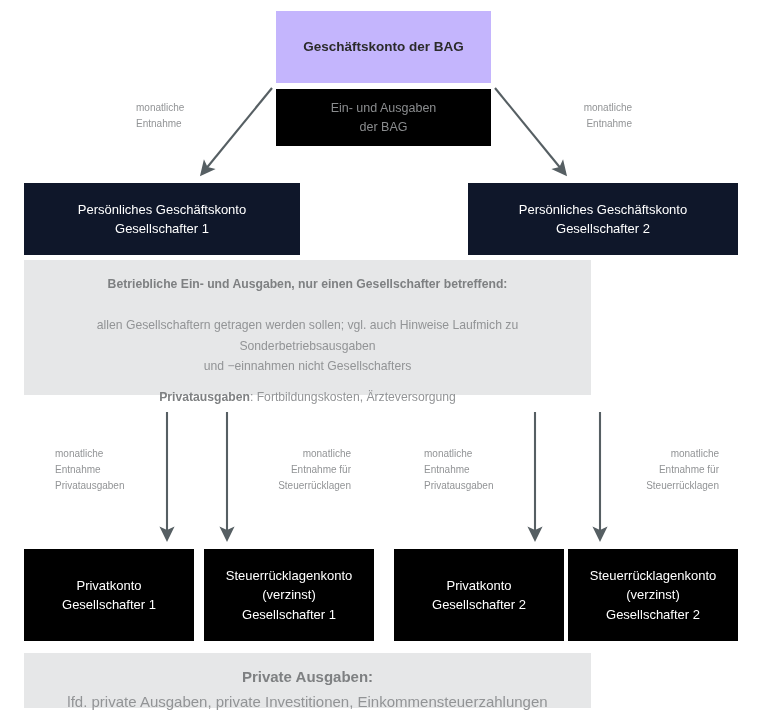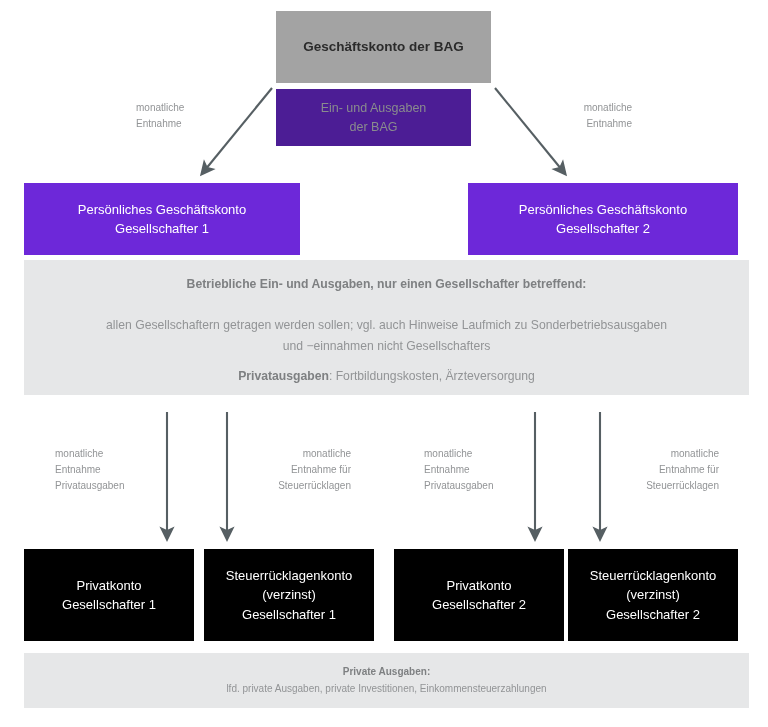--- a/index.html
+++ b/index.html
@@ -30,76 +30,76 @@
     justify-content: center;
     text-align: center;
     line-height: 1.45;
   }
   
   .box-green {
     left: 276px;
     top: 11px;
     width: 215px;
     height: 72px;
-    background: #a3a3a3;
+    background: #c4b5fd;
     color: #2b2b2b;
     font-size: 13.5px;
     font-weight: bold;
   }
   
   .box-lightgray-top {
     left: 276px;
     top: 89px;
-    width: 195px;
+    width: 215px;
     height: 57px;
-    background: #4c1d95;
+    background: #000000;
     color: #8a8c8e;
     font-size: 12.5px;
   }
   
   .box-dark {
     position: absolute;
     box-sizing: border-box;
     display: flex;
     flex-direction: column;
     align-items: center;
     justify-content: center;
     text-align: center;
-    background: #6d28d9;
+    background: #0f172a;
     color: #ffffff;
     font-size: 13px;
     line-height: 1.5;
     top: 183px;
     height: 72px;
   }
   .box-dark.left  { left: 24px;  width: 276px; }
   .box-dark.right { left: 468px; width: 270px; }
 
   
   .band {
     position: absolute;
     box-sizing: border-box;
     left: 24px;
-    width: 725px;
+    width: 567px;
     background: #e6e7e8;
     color: #929496;
     text-align: center;
     line-height: 1.68;
     font-size: 12.2px;
   }
   .band-mid {
     top: 260px;
     height: 135px;
     padding: 14px 18px 0 18px;
   }
   .band-bottom {
     top: 653px;
     height: 55px;
     padding: 11px 18px 0 18px;
-    font-size: 10px;
+    font-size: 15px;
   }
   .band b { color: #7e8082; font-weight: bold; }
   .band .spacer { display: block; height: 10px; }
 
   
   .box-black {
     position: absolute;
     box-sizing: border-box;
     display: flex;
     flex-direction: column;

